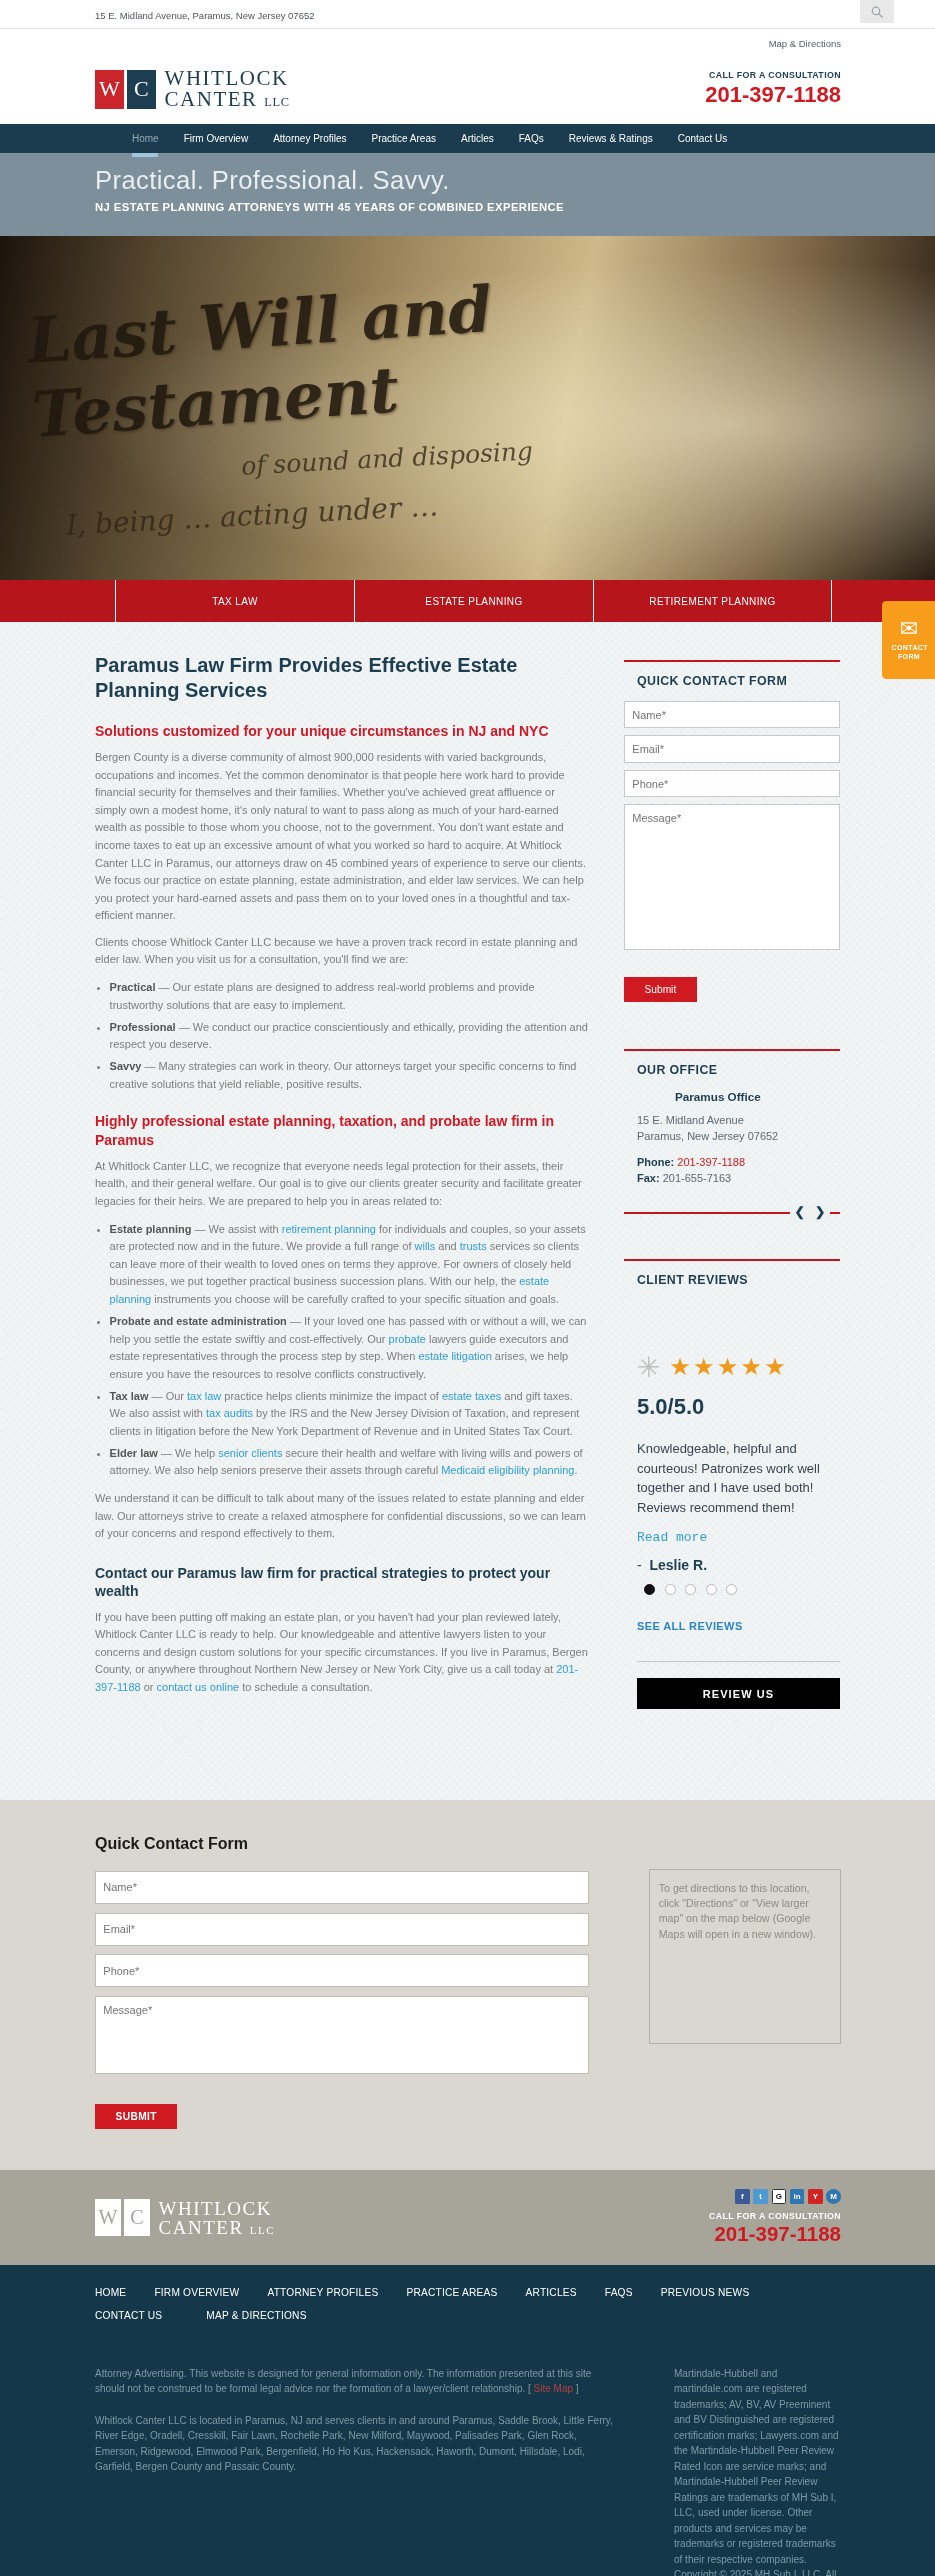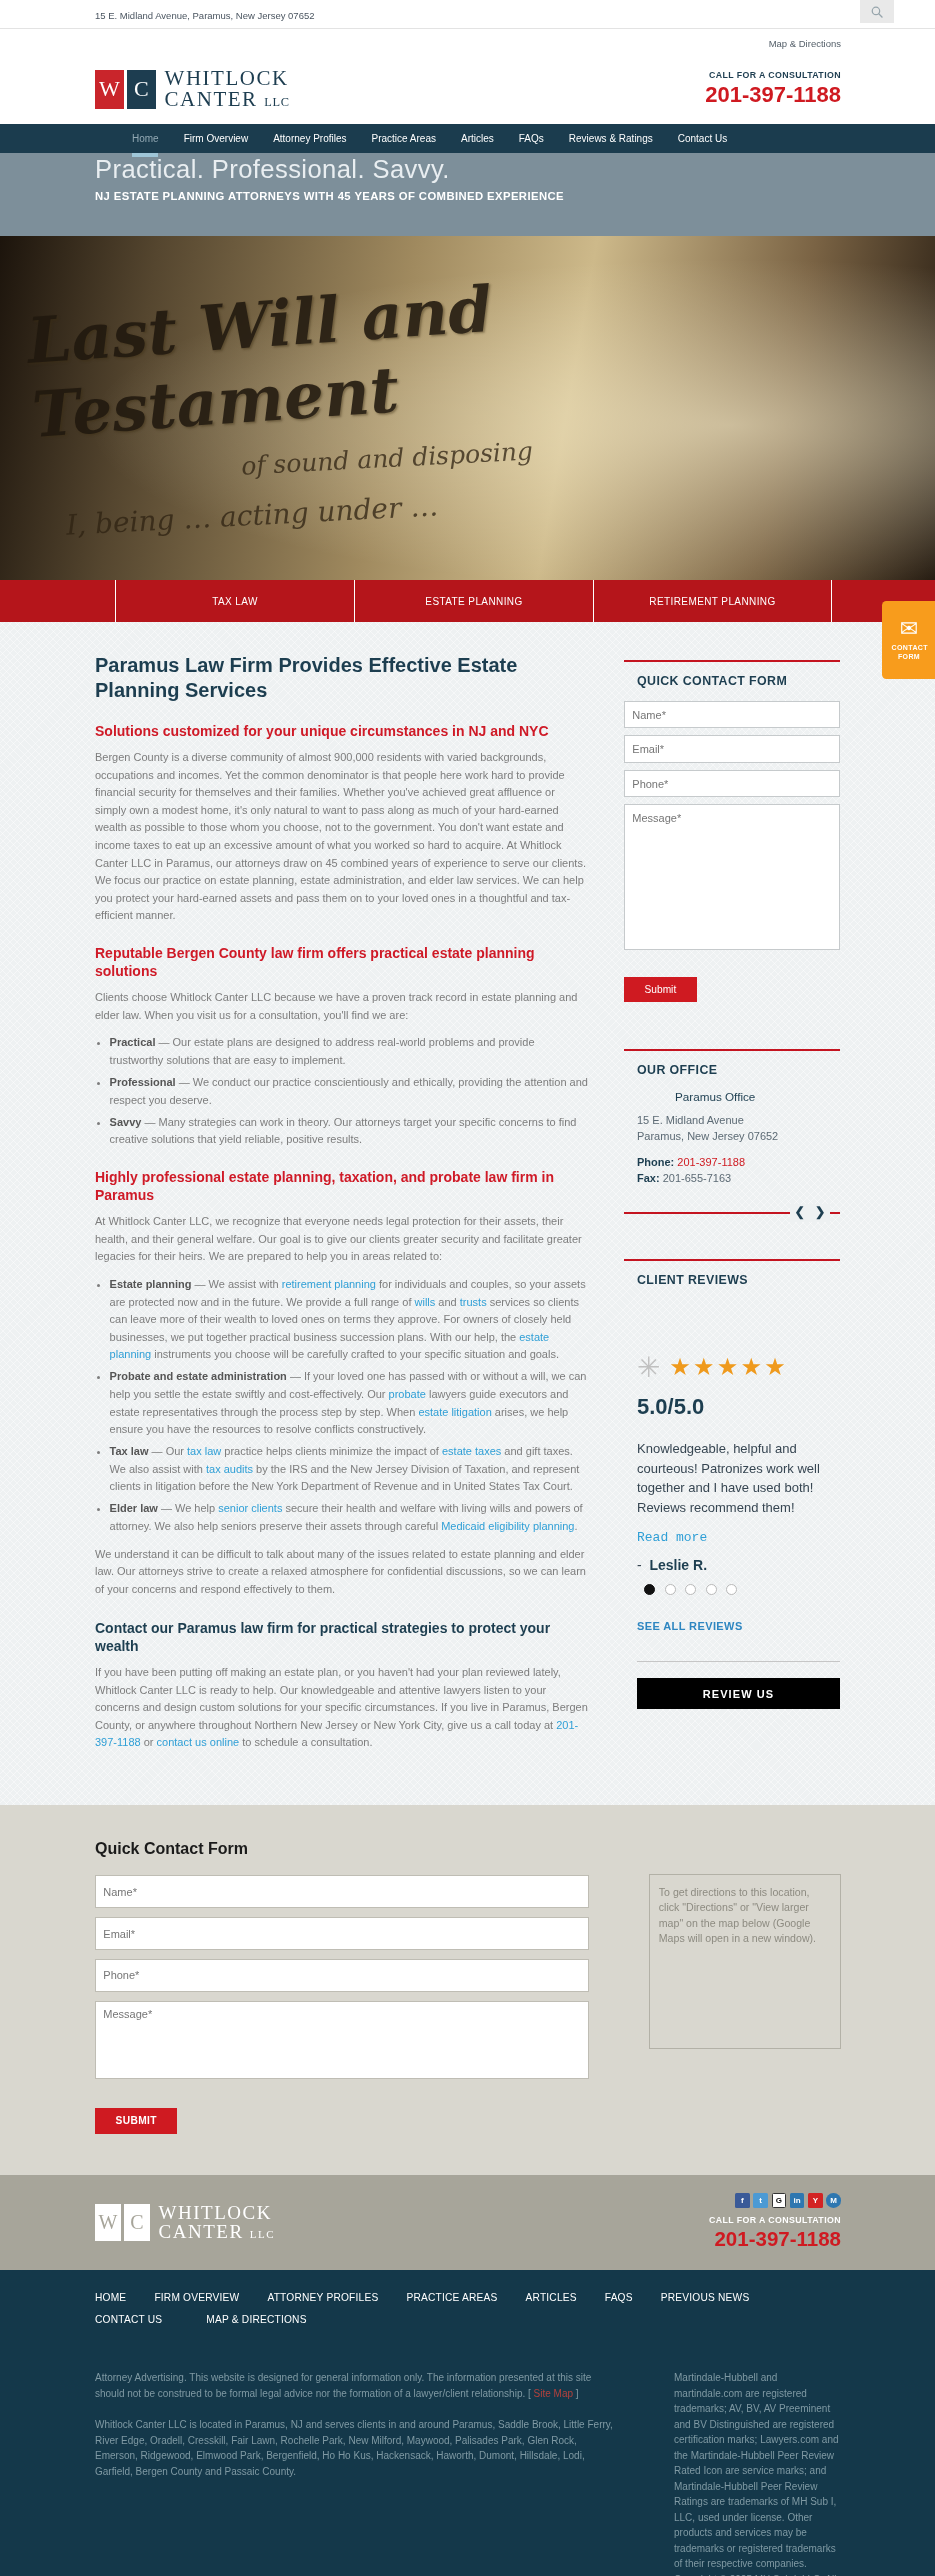--- a/index.html
+++ b/index.html
@@ -31,21 +31,21 @@
   .call-phone { font-size:22px; font-weight:bold; color:#cf1a21; margin-top:1.5px; }
 
   
   .mainnav { background:#1b3c4e; height:29px; }
   .mainnav .wrap { display:flex; gap:25px; align-items:center; height:100%; padding-left:37px; }
   .mainnav a { color:#fff; text-decoration:none; font-size:10px; }
   .mainnav a.active { color:#93a9b4; }
 
   
   .hero-band { background:#7d8f9a; height:83px; position:relative; }
-  .hero-band .wrap { padding-top:2px; }
+  .hero-band .wrap { padding-top:13px; }
   .nav-indicator { position:absolute; top:0; left:132px; width:26px; height:3.7px; background:#9fc6d8; }
   .hero-title { font-size:25.6px; color:#e9eef1; font-weight:normal; letter-spacing:0.4px; }
   .hero-sub { font-size:11.3px; color:#fff; font-weight:bold; letter-spacing:0.4px; margin-top:5.8px; }
   .hero-img { height:344px; overflow:hidden; position:relative;
     background:
       radial-gradient(ellipse at 78% 55%, rgba(255,246,214,.55), rgba(0,0,0,0) 62%),
       linear-gradient(100deg, #1c140c 0%, #55462f 16%, #a08a5f 42%, #cdb98a 60%, #7a6344 82%, #241a10 100%); }
   .hero-img .bigline { position:absolute; top:40px; left:29px; width:804px; font-family:"DejaVu Serif", serif; font-style:italic; font-weight:bold; font-size:63px; color:#20180e; transform:rotate(-4deg); opacity:.88; text-shadow:1.5px 1.5px 2.2px rgba(60,45,20,.5); }
   .hero-img .scriptline { position:absolute; font-family:"DejaVu Serif", serif; font-style:italic; color:#2e2212; opacity:.75; }
   .hero-img .s1 { top:208px; left:241px; font-size:25px; transform:rotate(-3deg); }
@@ -83,21 +83,21 @@
   .widget { border-top:2.2px solid #c41420; padding:11.7px 0 0 13px; margin-bottom:47px; }
   .widget-title { font-size:12.4px; font-weight:bold; color:#1d3e50; letter-spacing:0.4px; margin-bottom:13px; }
   .sform input, .sform textarea, .bform input, .bform textarea {
     display:block; width:100%; border:0.7px solid #c6cacc; background:#fff; color:#999;
     font-family:"Liberation Sans", sans-serif; font-size:11px; padding:6.6px 7.3px; margin-bottom:7.3px; }
   .sform { margin-left:-13px; }
   .sform textarea { height:146px; resize:none; }
   .btn-red { display:inline-block; background:#cf1a21; color:#fff; border:none; font-size:10.2px; font-weight:bold; padding:7.3px 20.5px; cursor:pointer; font-family:"Liberation Sans", sans-serif; }
   .sform .btn-red { margin-top:19px; font-weight:normal; }
   .office { border-bottom:2.2px solid #c41420; padding-bottom:25px; position:relative; margin-bottom:45px; }
-  .office-name { font-size:11.7px; font-weight:normal; color:#1d3e50; margin-bottom:10.2px;padding-left:38px; }
+  .office-name { font-size:11.7px; font-weight:bold; color:#1d3e50; margin-bottom:10.2px;padding-left:38px; }
   .office p { font-size:11px; line-height:1.45; color:#5c6a74; }
   .office .ph-row { margin-top:10.2px; }
   .office .lab { font-weight:bold; color:#1d3e50; }
   .office a.phone { color:#cf1a21; text-decoration:none; }
   .office-arrows { position:absolute; right:10.2px; bottom:-9.5px; background:#eef1f2; padding:0 4.4px; display:flex; gap:10.2px; }
   .office-arrows span { color:#1d3e50; font-size:12.4px; font-weight:bold; cursor:pointer; line-height:1.4; }
   .reviews .stars-row { margin-top:64px; display:flex; align-items:center; gap:8.8px; }
   .yelp-burst { font-size:28px; color:#c0c0c0; }
   .stars { font-size:24px; color:#ef9a1d; letter-spacing:2.2px; }
   .score { font-size:22px; font-weight:bold; color:#1d3e50; margin-top:10.2px; }
@@ -227,21 +227,20 @@
     <span class="lbl">CONTACT FORM</span>
   </div>
 </div>
 
 <div class="content">
   <div class="wrap">
     <div class="article">
       <h1>Paramus Law Firm Provides Effective Estate Planning Services</h1>
       <h2>Solutions customized for your unique circumstances in NJ and NYC</h2>
       <p>Bergen County is a diverse community of almost 900,000 residents with varied backgrounds, occupations and incomes. Yet the common denominator is that people here work hard to provide financial security for themselves and their families. Whether you've achieved great affluence or simply own a modest home, it's only natural to want to pass along as much of your hard-earned wealth as possible to those whom you choose, not to the government. You don't want estate and income taxes to eat up an excessive amount of what you worked so hard to acquire. At Whitlock Canter LLC in Paramus, our attorneys draw on 45 combined years of experience to serve our clients. We focus our practice on estate planning, estate administration, and elder law services. We can help you protect your hard-earned assets and pass them on to your loved ones in a thoughtful and tax-efficient manner.</p>
-      <h2>Reputable Bergen County law firm offers practical estate planning solutions</h2>
       <p>Clients choose Whitlock Canter LLC because we have a proven track record in estate planning and elder law. When you visit us for a consultation, you'll find we are:</p>
       <ul>
           <li><strong class="lead">Practical</strong><span> — Our estate plans are designed to address real-world problems and provide trustworthy solutions that are easy to implement.</span></li>
           <li><strong class="lead">Professional</strong><span> — We conduct our practice conscientiously and ethically, providing the attention and respect you deserve.</span></li>
           <li><strong class="lead">Savvy</strong><span> — Many strategies can work in theory. Our attorneys target your specific concerns to find creative solutions that yield reliable, positive results.</span></li>
         </ul>
       <h2>Highly professional estate planning, taxation, and probate law firm in Paramus</h2>
       <p>At Whitlock Canter LLC, we recognize that everyone needs legal protection for their assets, their health, and their general welfare. Our goal is to give our clients greater security and facilitate greater legacies for their heirs. We are prepared to help you in areas related to:</p>
       <ul>
           <li><strong class="lead">Estate planning</strong><span> — We assist with </span><a href="#" class="tlink">retirement planning</a><span> for individuals and couples, so your assets are protected now and in the future. We provide a full range of </span><a href="#" class="tlink">wills</a><span> and </span><a href="#" class="tlink">trusts</a><span> services so clients can leave more of their wealth to loved ones on terms they approve. For owners of closely held businesses, we put together practical business succession plans. With our help, the </span><a href="#" class="tlink">estate planning</a><span> instruments you choose will be carefully crafted to your specific situation and goals.</span></li>

